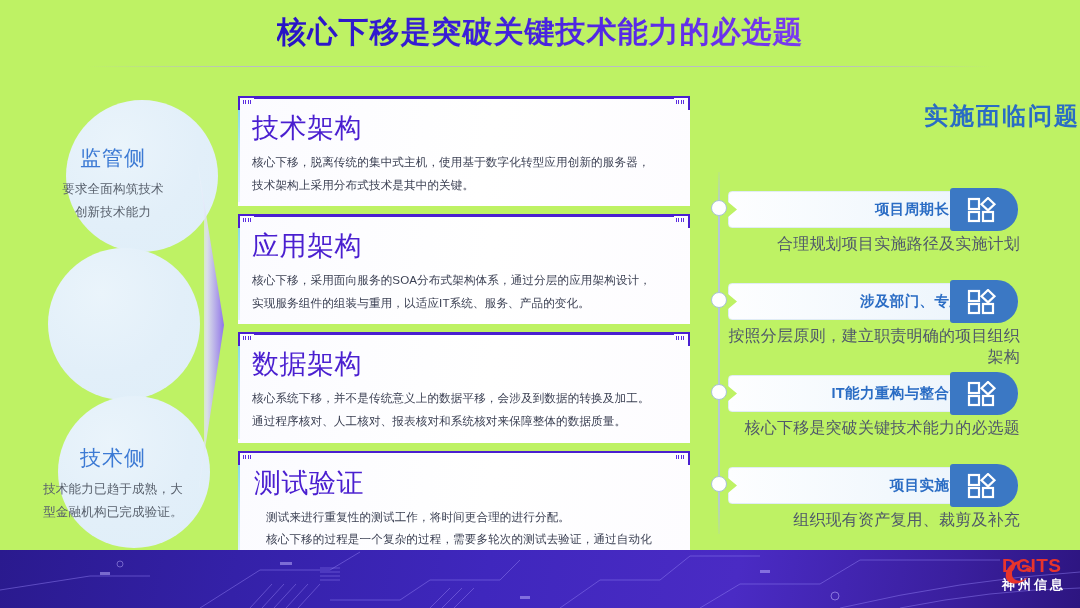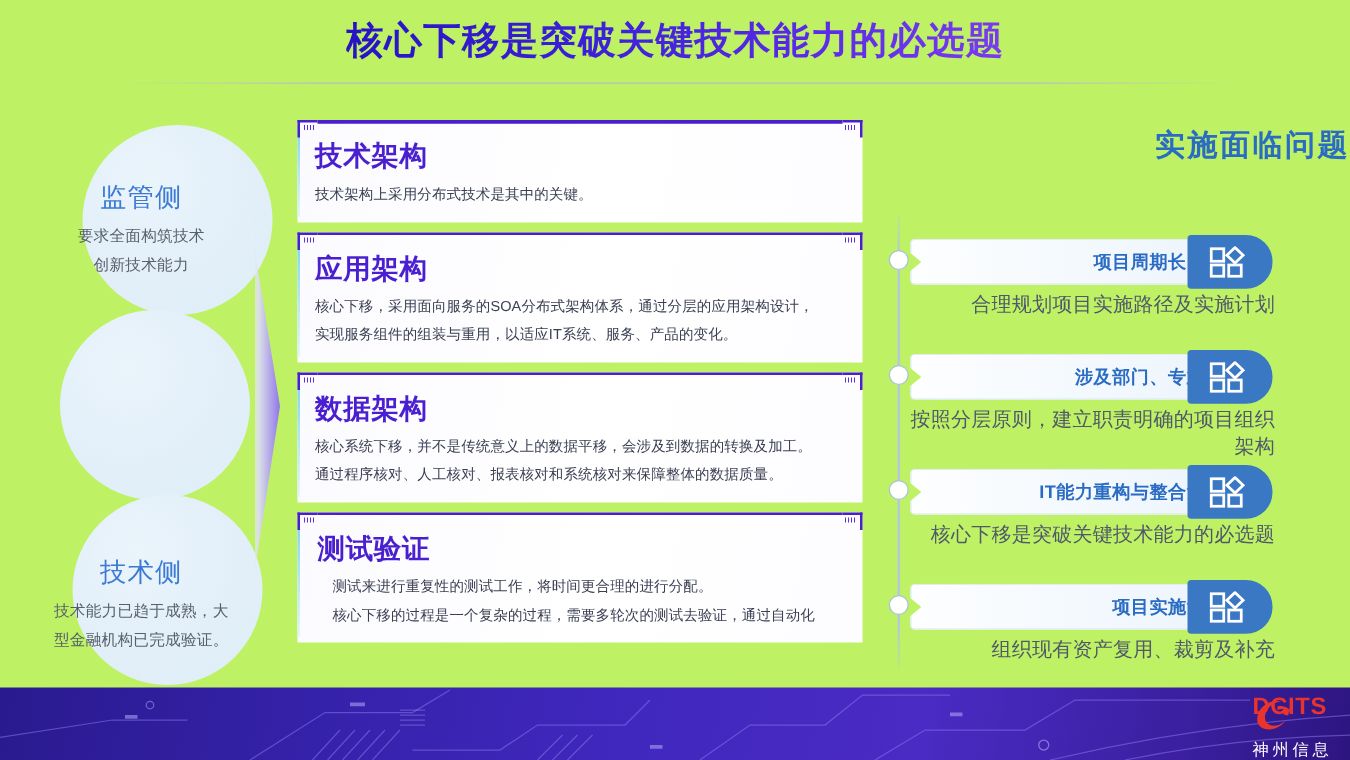--- a/index.html
+++ b/index.html
@@ -91,21 +91,21 @@
   .card .cnr.tl { left: 0; top: 0; border-top: 2.5px solid #4a1fd0; border-left: 2.5px solid #4a1fd0; }
   .card .cnr.tr { right: 0; top: 0; border-top: 2.5px solid #4a1fd0; border-right: 2.5px solid #4a1fd0; }
   .card .cnr.tl::after, .card .cnr.tr::after {
     content: ""; position: absolute; top: 2px; width: 9px; height: 4px;
     background: repeating-linear-gradient(90deg, #5b2be0 0 1px, transparent 1px 2.4px);
   }
   .card .cnr.tl::after { left: 3px; }
   .card .cnr.tr::after { right: 3px; }
 
   .card-title {
-    font-size: 22px; font-weight: bold; color: #4a1fd0;
+    font-size: 27px; font-weight: normal; color: #4a1fd0;
     letter-spacing: .5px; margin-bottom: 5px;
   }
   .card-body {
     font-size: 11.6px; color: #3a3f52; line-height: 1.95;
     letter-spacing: .1px;
   }
   .card.indent .card-body { padding-left: 14px; }
   .card.indent .card-title { padding-left: 2px; }
 
   
@@ -165,21 +165,22 @@
     display: flex; align-items: center; gap: 4px;
   }
   .logo-mark { width: 34px; height: 30px; }
   .logo-text { line-height: 1; }
   .logo-en {
     font-size: 19px; font-weight: bold; color: #e8342c;
     letter-spacing: .5px; font-family: "Liberation Sans", sans-serif;
   }
   .logo-cn {
     font-size: 13px; color: #ffffff; letter-spacing: 3px;
-    margin-top: 18px;
+    margin-top: 3px;
+    font-weight: bold;
   }
 </style>
 </head>
 <body>
 
 <div class="slide">
 
   <div class="title-wrap">
     <div class="slide-title">核心下移是突破关键技术能力的必选题</div>
   </div>
@@ -221,20 +222,21 @@
 
   <div class="cards">
 
     <div class="card">
       <div class="brd-top"></div>
       <div class="brd-left"></div>
       <div class="cnr tl"></div>
       <div class="cnr tr"></div>
       <div class="card-title">技术架构</div>
       <div class="card-body">
+        <div>核心下移，脱离传统的集中式主机，使用基于数字化转型应用创新的服务器，</div>
         <div>技术架构上采用分布式技术是其中的关键。</div>
       </div>
     </div>
 
     <div class="card">
       <div class="brd-top"></div>
       <div class="brd-left"></div>
       <div class="cnr tl"></div>
       <div class="cnr tr"></div>
       <div class="card-title">应用架构</div>

